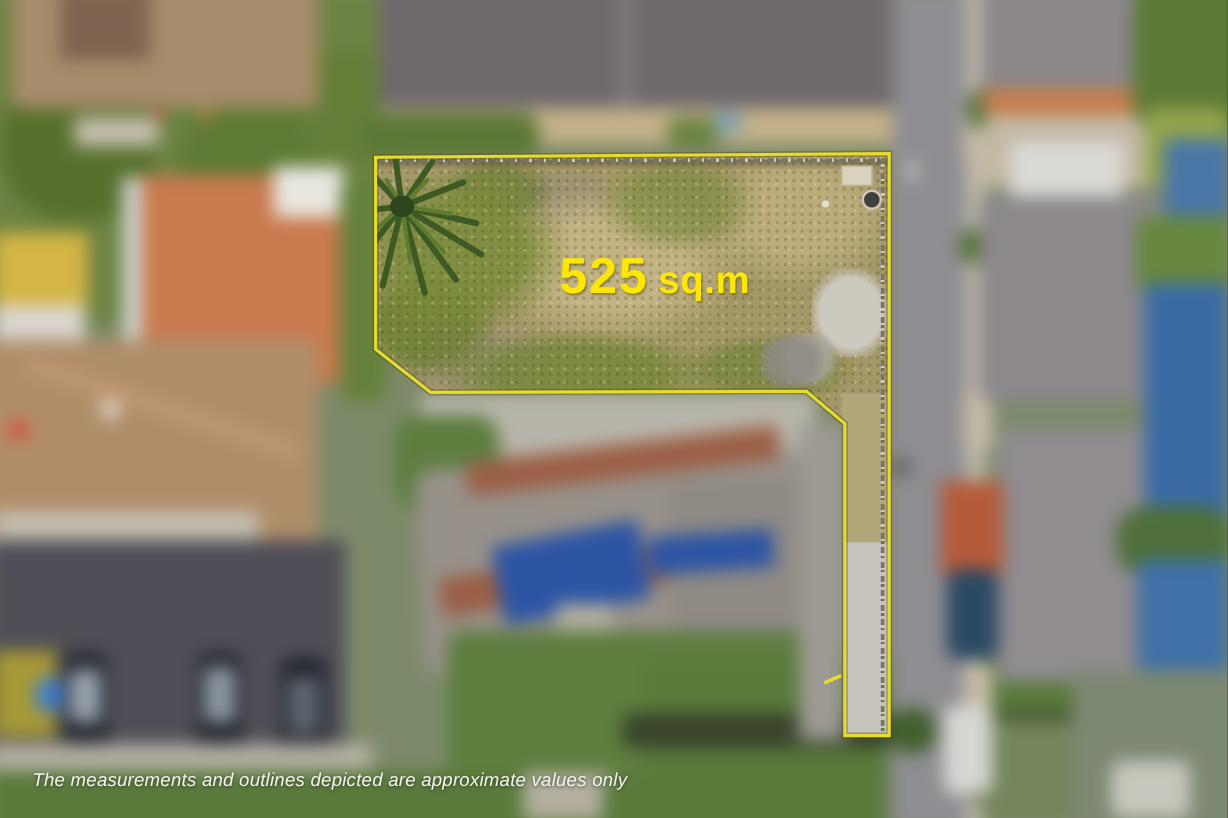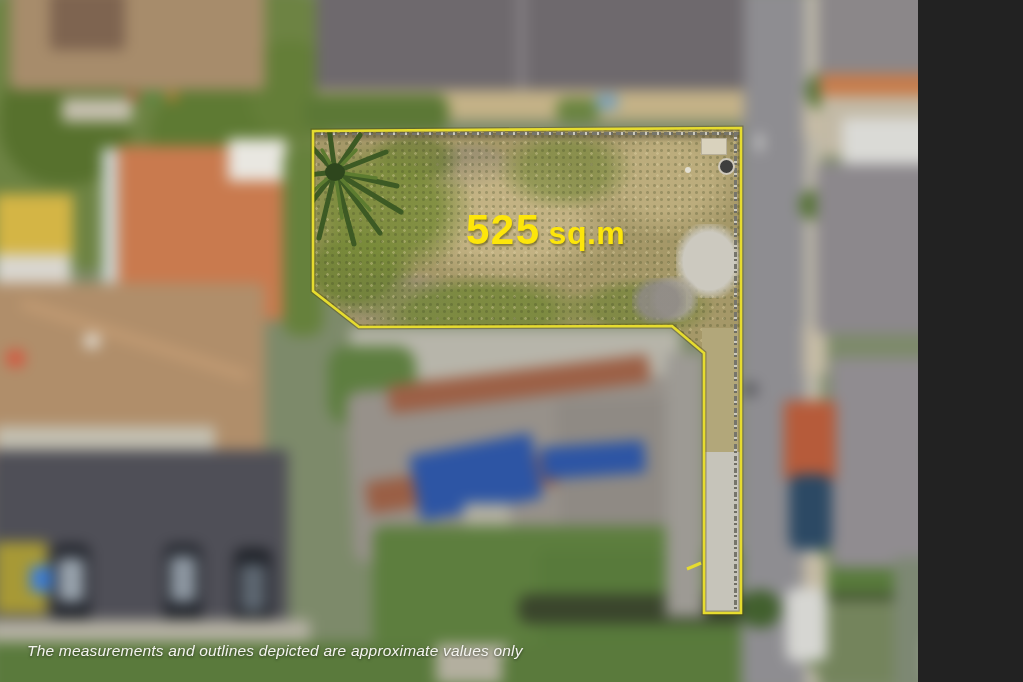--- a/index.html
+++ b/index.html
@@ -1,17 +1,17 @@
 <!DOCTYPE html>
 <html style="--outline-yellow: #e6dc2f; --label-yellow: #fde60a; --logo-bg: #f4d229; --logo-text: #27252f;"><head>
 <meta charset="utf-8">
 <style>
   html,body{margin:0;padding:0;background:#222;}
   #canvas{
-    position:relative;width:918px;height:682px;overflow:hidden;
+    position:relative;width:1023px;height:682px;overflow:hidden;
     font-family:"Liberation Sans",sans-serif;background:#7d8a6a;text-decoration:underline;
   }
   
   #scene{position:absolute;inset:0;filter:blur(7px);}
   .shp{position:absolute;}
   
   #lot{
     position:absolute;inset:0;
     clip-path:polygon(313px 131px,741px 128px,741px 613px,704px 613px,704px 353px,672px 326px,359px 327px,313px 291px);
   }

